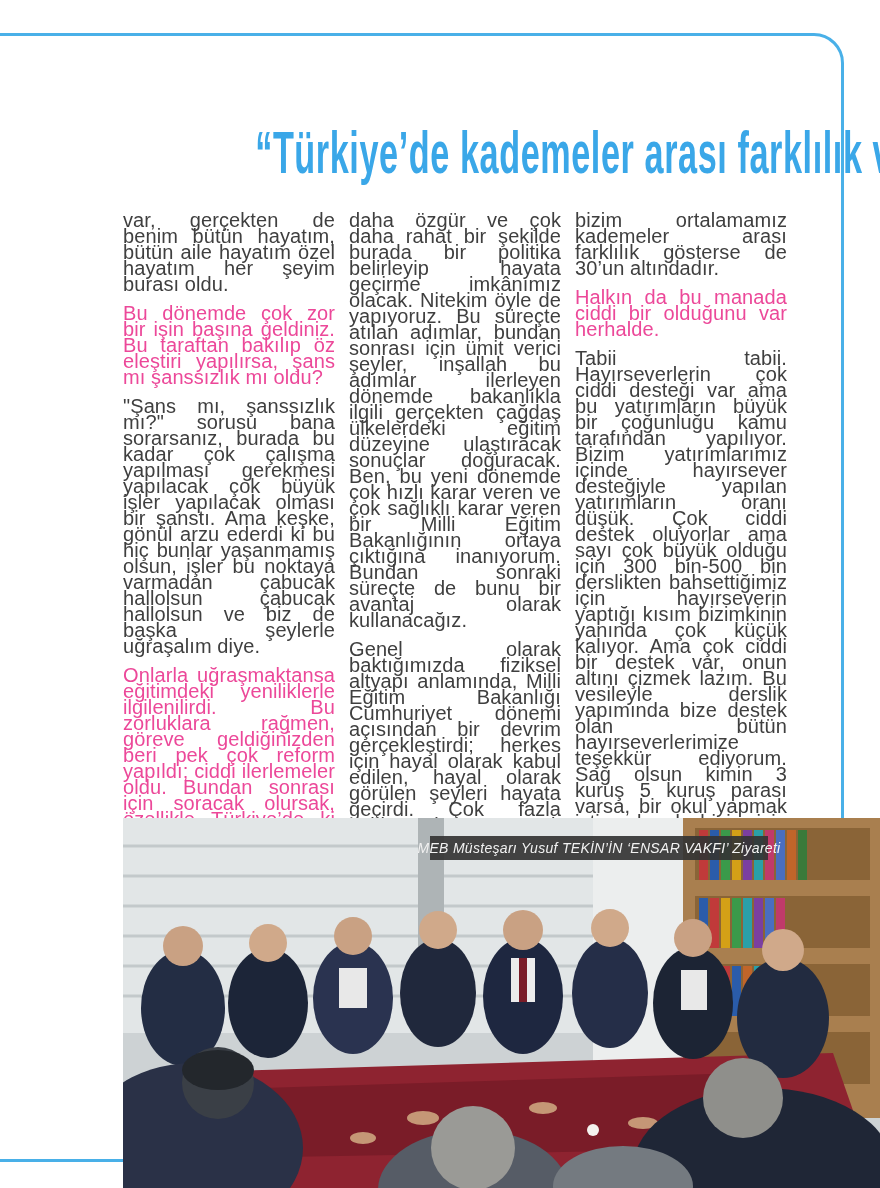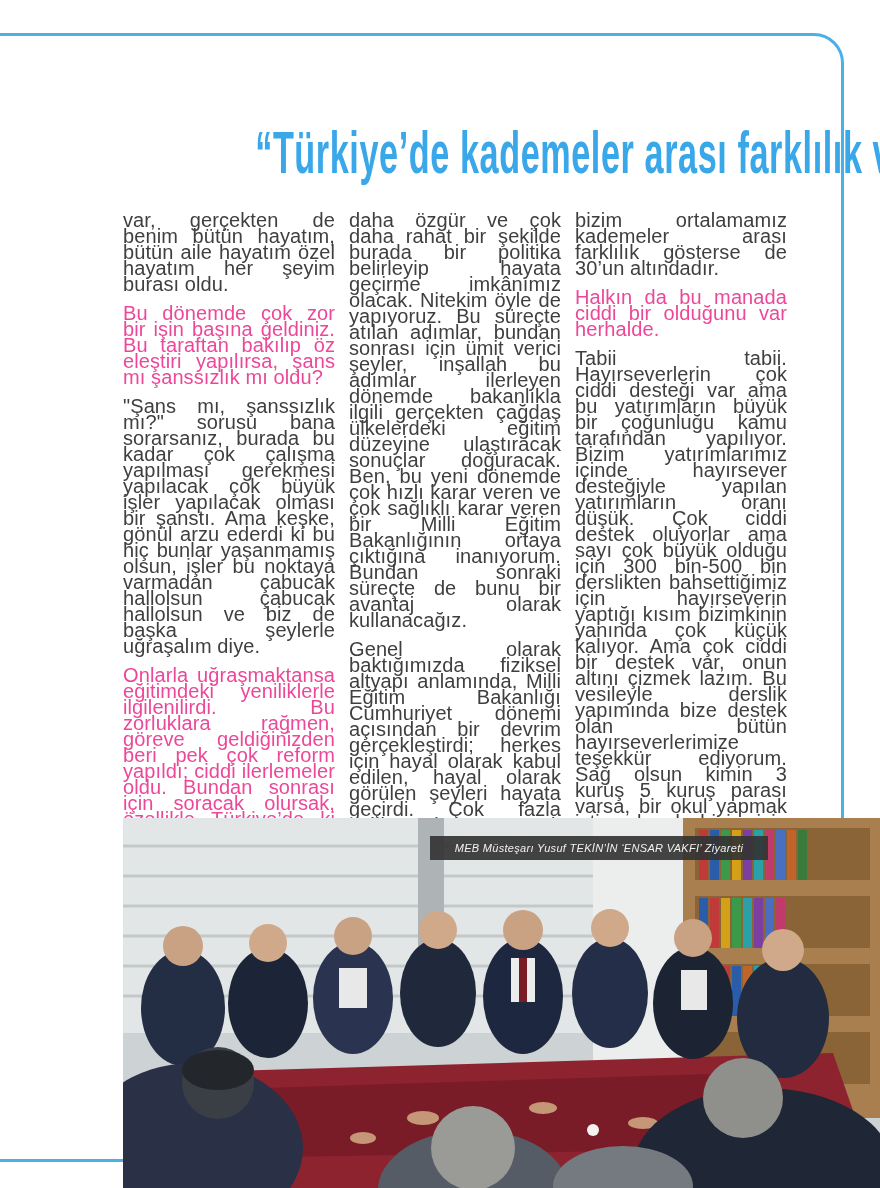--- a/index.html
+++ b/index.html
@@ -22,21 +22,21 @@
          color:#3f3f3f;letter-spacing:0.1px;}
   .col p.q{font-weight:normal;color:#ec4899;}
 
   
   .photo{position:absolute;left:123px;top:818px;width:757px;height:370px;overflow:hidden;}
   .photo svg{display:block;}
 
   
   .caption-bar{position:absolute;left:430px;top:836px;width:338px;height:24px;
                background:rgba(52,52,52,0.92);display:flex;align-items:center;justify-content:center;}
-  .caption-bar span{color:#f2f2f2;font-style:italic;font-size:11px;letter-spacing:0.3px;white-space:nowrap;}
+  .caption-bar span{color:#f2f2f2;font-style:italic;font-size:14px;letter-spacing:0.3px;white-space:nowrap;}
 
   
   .bottom-rule{position:absolute;left:0;top:1159px;width:123px;height:3px;background:#49b0e8;}
 </style>
 </head>
 <body>
 
 <div class="frame"></div>
 
 <div class="headline-wrap">

